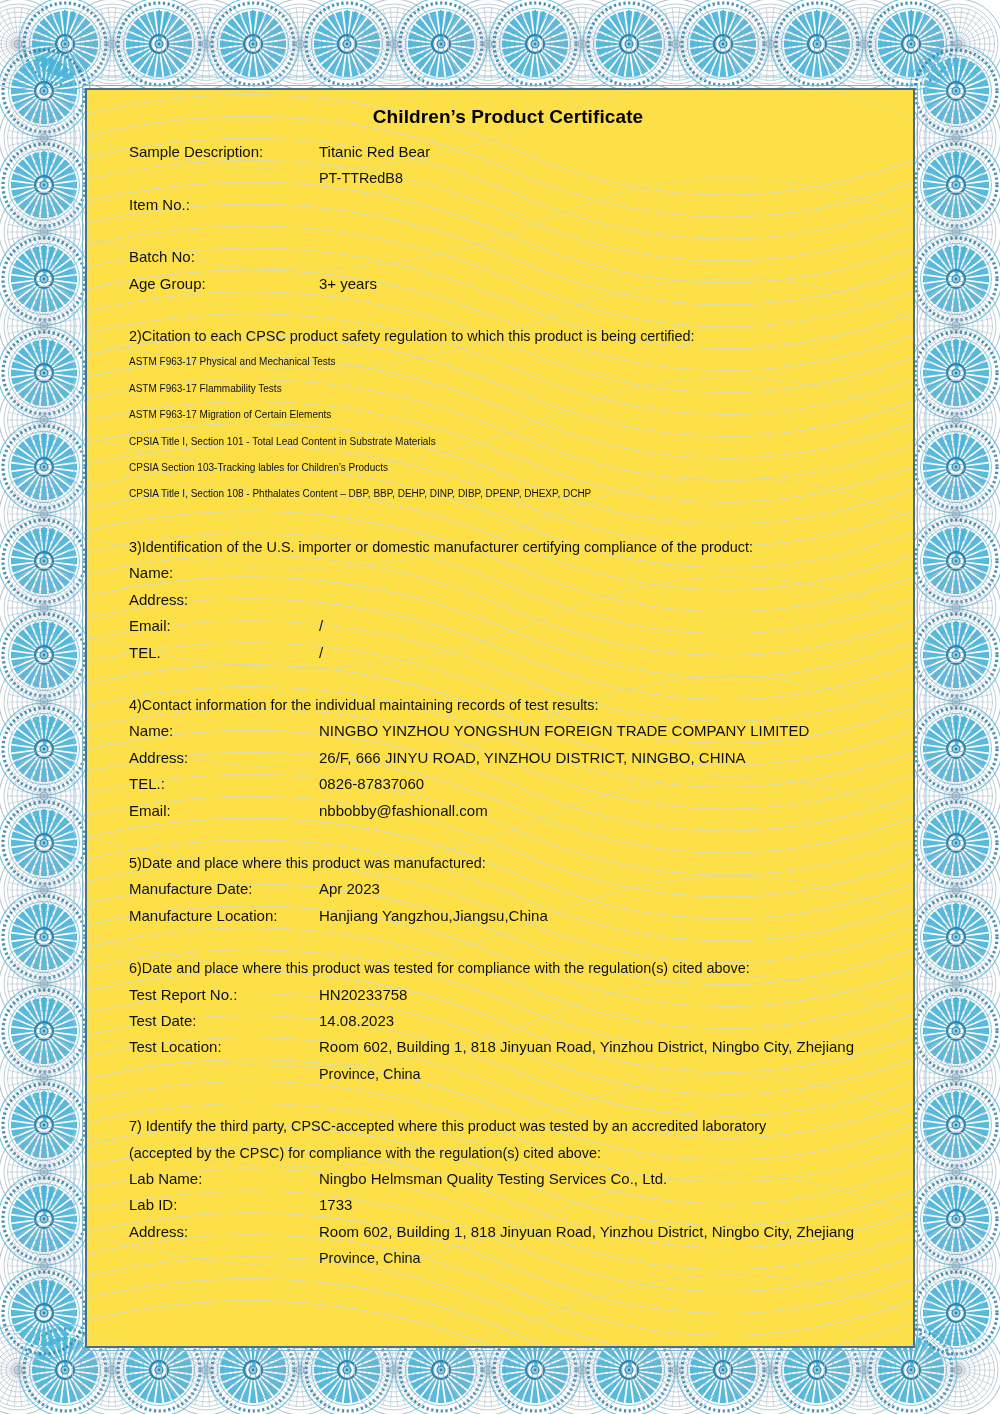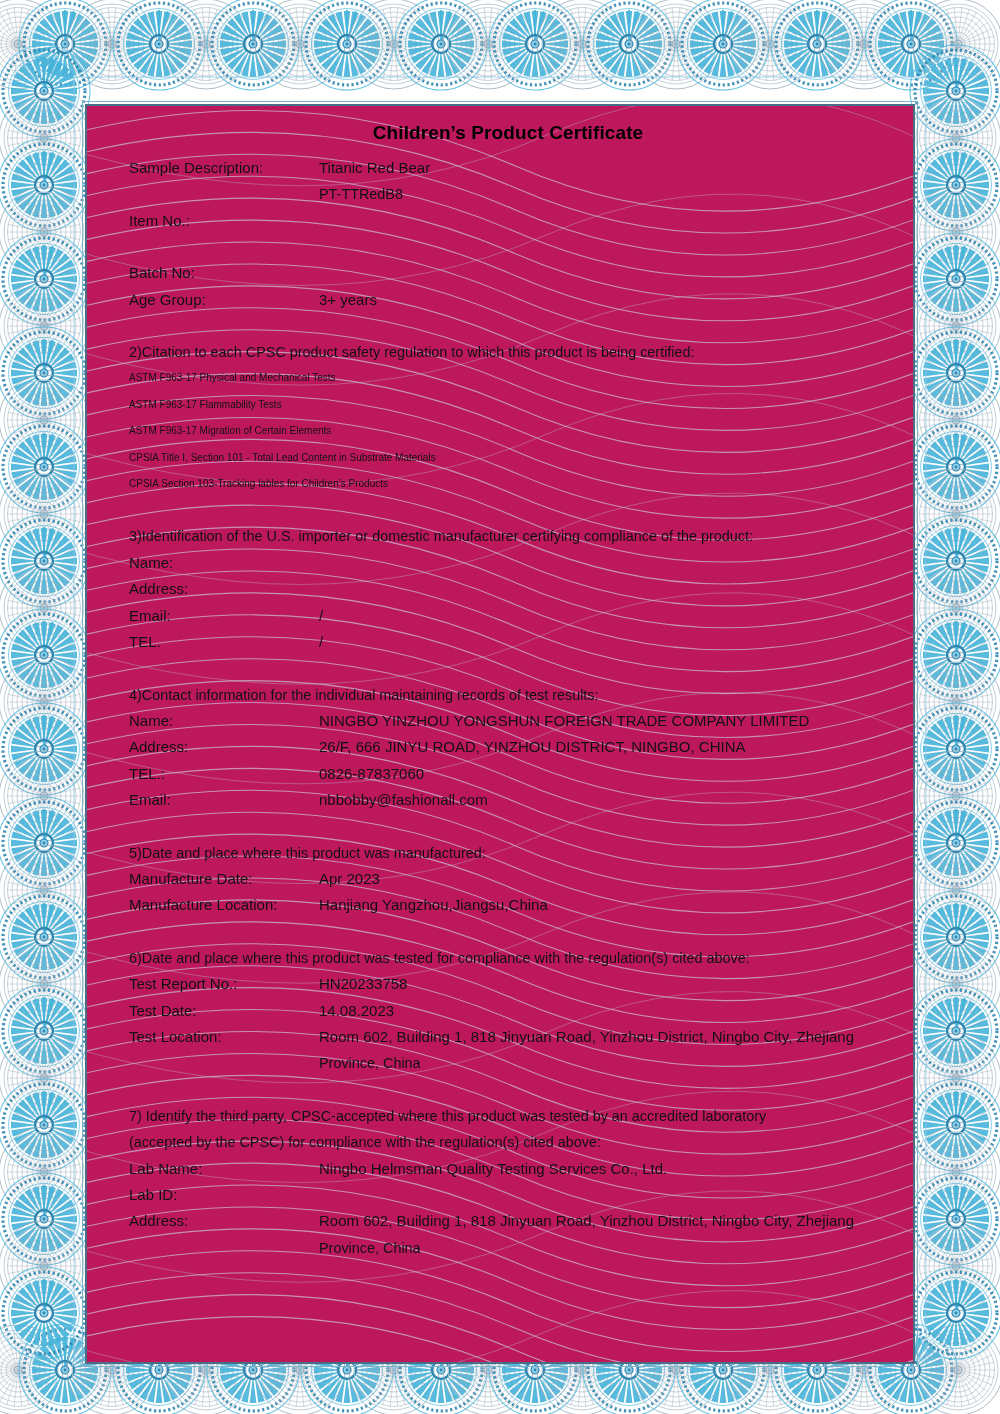--- a/index.html
+++ b/index.html
@@ -21,28 +21,28 @@
     position: absolute;
     inset: 0;
     pointer-events: none;
   }
   .border-art svg { display: block; width: 1000px; height: 1414px; }
 
   
   .frame {
     position: absolute;
     left: 85px;
-    top: 104px;
+    top: 88px;
     width: 830px;
     height: 1260px;
     box-sizing: border-box;
     border: 2px solid #4a6e86;
     outline: 1px solid #7fb4cf;
     outline-offset: 2px;
-    background: #be185d;
+    background: #fde047;
     overflow: hidden;
   }
   .frame-waves {
     position: absolute;
     inset: 0;
     pointer-events: none;
     opacity: .85;
   }
   .frame-waves svg { display:block; width:100%; height:100%; }
 
@@ -408,20 +408,21 @@
 
       <div class="gap"></div>
 
       <div class="section">
         <div class="section-heading">2)Citation to each CPSC product safety regulation to which this product is being certified:</div>
         <div class="plain-line">ASTM F963-17 Physical and Mechanical Tests</div>
         <div class="plain-line">ASTM F963-17 Flammability Tests</div>
         <div class="plain-line">ASTM F963-17 Migration of Certain Elements</div>
         <div class="plain-line">CPSIA Title I, Section 101 - Total Lead Content in Substrate Materials</div>
         <div class="plain-line">CPSIA Section 103-Tracking lables for Children’s Products</div>
+        <div class="plain-line">CPSIA Title I, Section 108 - Phthalates Content – DBP, BBP, DEHP, DINP, DIBP, DPENP, DHEXP, DCHP</div>
       </div>
 
       <div class="gap"></div>
 
       <div class="section">
         <div class="section-heading">3)Identification of the U.S. importer or domestic manufacturer certifying compliance of the product:</div>
 
         <div class="row val-wide">
           <span class="lbl">Name:</span>
           <span class="val nowrap"></span>
@@ -503,20 +504,21 @@
       <div class="section">
         <div class="section-heading">7)  Identify the third party, CPSC-accepted where this product was tested by an accredited laboratory</div>
         <div class="section-heading">(accepted by the CPSC) for compliance with the regulation(s) cited above:</div>
 
         <div class="row val-wide">
           <span class="lbl">Lab Name:</span>
           <span class="val nowrap">Ningbo Helmsman Quality Testing Services Co., Ltd.</span>
         </div>
         <div class="row val-wide">
           <span class="lbl">Lab ID:</span>
+          <span class="val nowrap">1733</span>
         </div>
         <div class="row val-wide">
           <span class="lbl">Address:</span>
           <span class="val nowrap">Room 602, Building 1, 818 Jinyuan Road, Yinzhou District, Ningbo City, Zhejiang</span>
         </div>
         <div class="hang">Province, China</div>
 
       </div>
 
     </div>

